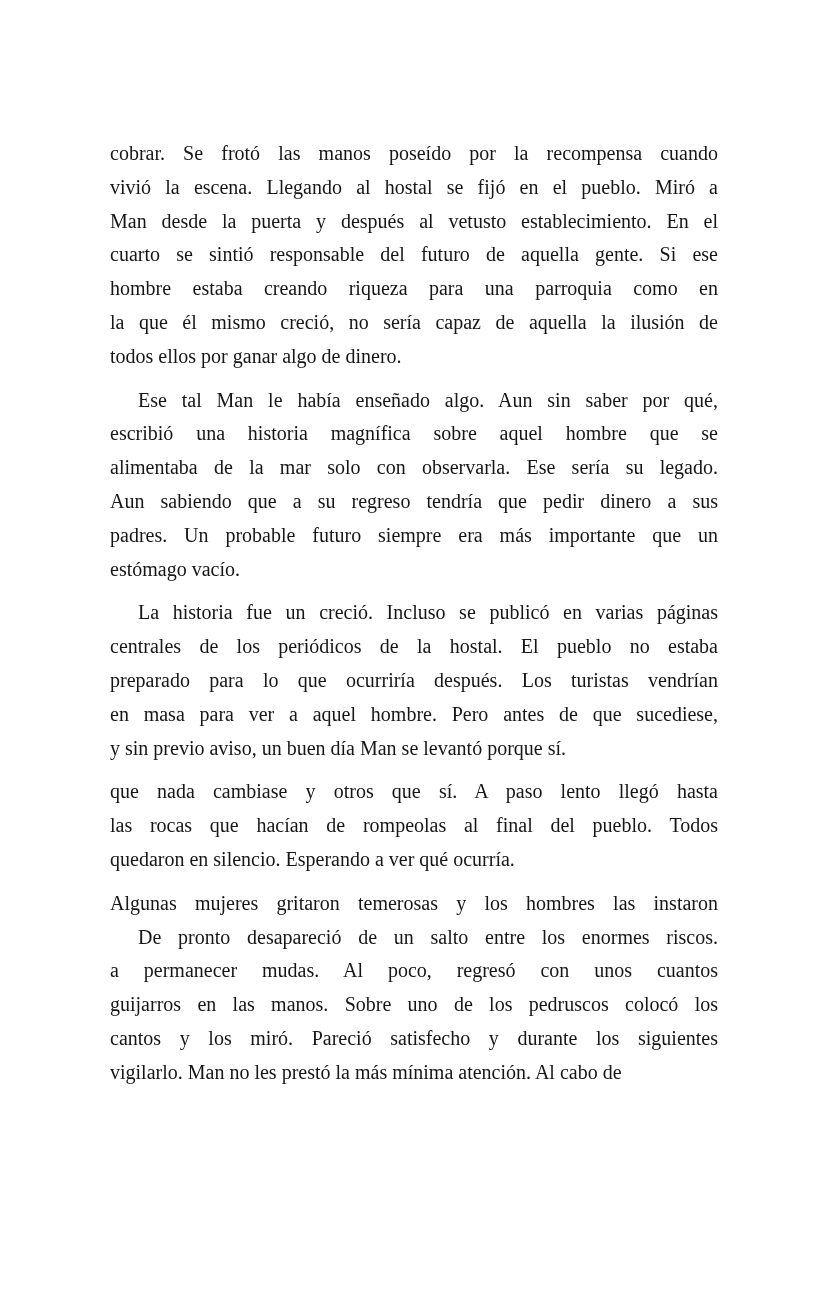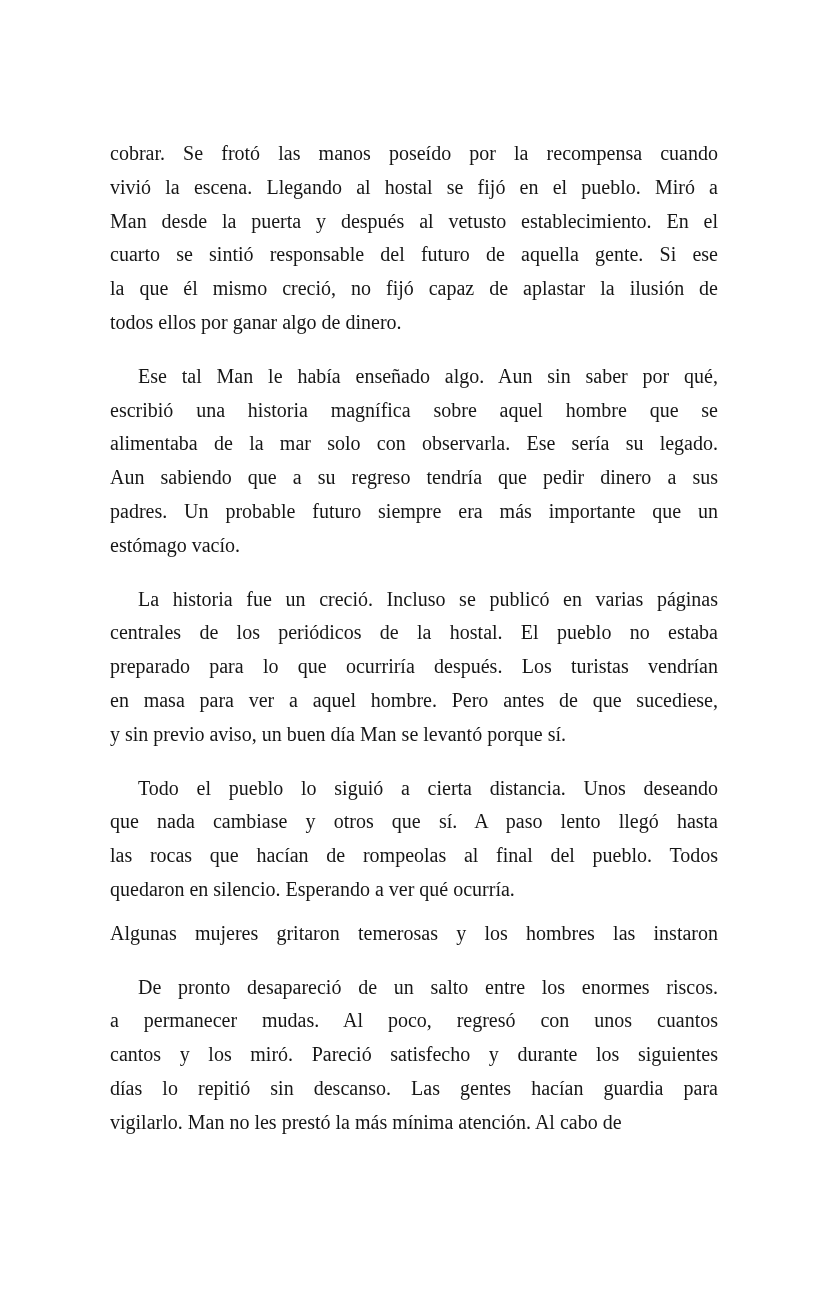--- a/index.html
+++ b/index.html
@@ -35,59 +35,58 @@
     display: block;
     text-align: justify;
     text-align-last: justify;
     white-space: normal;
   }
   .line.last {
     text-align-last: left;
   }
   p.para.indent .line.first {
     text-indent: 28px;
-    margin-top: 20px;
   }
 </style>
 </head>
 <body>
 
 <div class="page">
   <div class="text-block">
       <p class="para">
         <span class="line first">cobrar. Se frotó las manos poseído por la recompensa cuando</span>
         <span class="line">vivió la escena. Llegando al hostal se fijó en el pueblo. Miró a</span>
         <span class="line">Man desde la puerta y después al vetusto establecimiento. En el</span>
         <span class="line">cuarto se sintió responsable del futuro de aquella gente. Si ese</span>
-        <span class="line">la que él mismo creció, no fijó capaz de aplastar la ilusión de</span>
+        <span class="line">hombre estaba creando riqueza para una parroquia como en</span>
+        <span class="line">la que él mismo creció, no sería capaz de aquella la ilusión de</span>
         <span class="line last">todos ellos por ganar algo de dinero.</span>
       </p>
       <p class="para indent">
         <span class="line first">Ese tal Man le había enseñado algo. Aun sin saber por qué,</span>
         <span class="line">escribió una historia magnífica sobre aquel hombre que se</span>
         <span class="line">alimentaba de la mar solo con observarla. Ese sería su legado.</span>
         <span class="line">Aun sabiendo que a su regreso tendría que pedir dinero a sus</span>
         <span class="line">padres. Un probable futuro siempre era más importante que un</span>
         <span class="line last">estómago vacío.</span>
       </p>
       <p class="para indent">
         <span class="line first">La historia fue un creció. Incluso se publicó en varias páginas</span>
         <span class="line">centrales de los periódicos de la hostal. El pueblo no estaba</span>
         <span class="line">preparado para lo que ocurriría después. Los turistas vendrían</span>
         <span class="line">en masa para ver a aquel hombre. Pero antes de que sucediese,</span>
         <span class="line last">y sin previo aviso, un buen día Man se levantó porque sí.</span>
       </p>
       <p class="para indent">
-        <span class="line first">Todo el pueblo lo siguió a cierta distancia. Unos deseando</span>
         <span class="line">que nada cambiase y otros que sí. A paso lento llegó hasta</span>
         <span class="line">las rocas que hacían de rompeolas al final del pueblo. Todos</span>
         <span class="line last">quedaron en silencio. Esperando a ver qué ocurría.</span>
       </p>
       <p class="para indent">
         <span class="line">Algunas mujeres gritaron temerosas y los hombres las instaron</span>
         <span class="line first">De pronto desapareció de un salto entre los enormes riscos.</span>
         <span class="line">a permanecer mudas. Al poco, regresó con unos cuantos</span>
+        <span class="line">guijarros en las manos. Sobre uno de los pedruscos colocó los</span>
         <span class="line">cantos y los miró. Pareció satisfecho y durante los siguientes</span>
-        <span class="line">días lo repitió sin descanso. Las gentes hacían guardia para</span>
         <span class="line last">vigilarlo. Man no les prestó la más mínima atención. Al cabo de</span>
       </p>
     </div>
 </div>
 
 </body></html>

